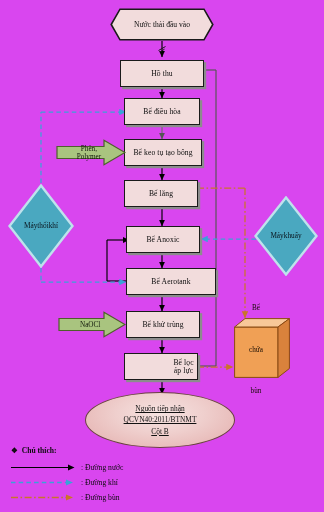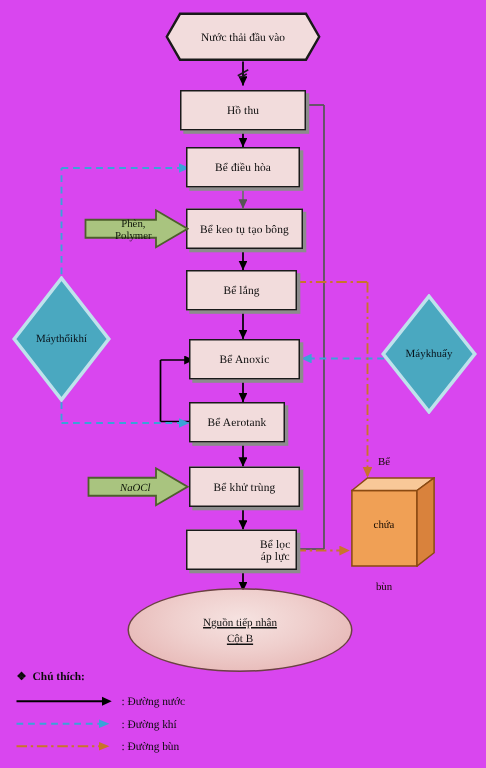--- a/index.html
+++ b/index.html
@@ -260,34 +260,35 @@
   </div>
 
   <div class="pbox" style="left:124px; top:180px; width:74px; height:27px;">
     <span>Bể lắng</span>
   </div>
 
   <div class="pbox" style="left:126px; top:226px; width:74px; height:27px;">
     <span>Bể Anoxic</span>
   </div>
 
-  <div class="pbox" style="left:126px; top:268px; width:64px; height:27px;">
+  <div class="pbox" style="left:126px; top:268px; width:90px; height:27px;">
     <span>Bể Aerotank</span>
   </div>
 
   <div class="pbox" style="left:126px; top:311px; width:74px; height:27px;">
     <span>Bể khử trùng</span>
   </div>
 
   <div class="pbox" style="left:124px; top:353px; width:74px; height:27px;padding-left:45px;">
     <span>Bể lọc áp lực</span>
   </div>
 
   <div class="ellipse" style="left:85px; top:392px; width:150px; height:56px;text-decoration:underline;">
     <div>Nguồn tiếp nhận</div>
+    <div>QCVN40:2011/BTNMT</div>
     <div>Cột B</div>
   </div>
 
   <div class="diamond" style="left:8px; top:184px; width:66px; height:84px;">
     <svg viewBox="0 0 66 84" style="width:66px;height:84px;display:block;">
       <polygon points="33,1.5 64.5,42 33,82.5 1.5,42" fill="#4aa8c0" stroke="#bfe2ec" stroke-width="2.4"></polygon>
     </svg>
     <div class="dlabel">
       <span>Máy</span>
       <span>thổi</span>
@@ -305,21 +306,21 @@
     </div>
   </div>
 
   <div class="chev" style="left:56px; top:139px; width:70px; height:27px;">
     <svg viewBox="0 0 70 27" style="width:70px;height:27px;display:block;">
       <polygon points="1,7.5 48,7.5 48,1.2 69,13.5 48,25.8 48,19.5 1,19.5" fill="#a9c47f" stroke="#4e5f2c" stroke-width="1.2"></polygon>
     </svg>
     <div class="clabel">Phèn, Polymer</div>
   </div>
 
-  <div class="chev" style="left:58px; top:311px; width:68px; height:27px;font-style:italic;">
+  <div class="chev" style="left:58px; top:311px; width:68px; height:27px;">
     <svg viewBox="0 0 68 27" style="width:68px;height:27px;display:block;">
       <polygon points="1,7.5 46,7.5 46,1.2 67,13.5 46,25.8 46,19.5 1,19.5" fill="#a9c47f" stroke="#4e5f2c" stroke-width="1.2"></polygon>
     </svg>
     <div class="clabel">NaOCl</div>
   </div>
 
   <div class="cube3d" style="left:234px; top:318px; width:56px; height:60px;">
     <svg viewBox="0 0 56 60" style="width:56px;height:60px;display:block;">
       <polygon points="0.6,9 44,9 44,59.4 0.6,59.4" fill="#f0a055" stroke="#8a4a12" stroke-width="1"></polygon>
       <polygon points="0.6,9 11,0.6 55.4,0.6 44,9" fill="#f8c898" stroke="#8a4a12" stroke-width="1"></polygon>

